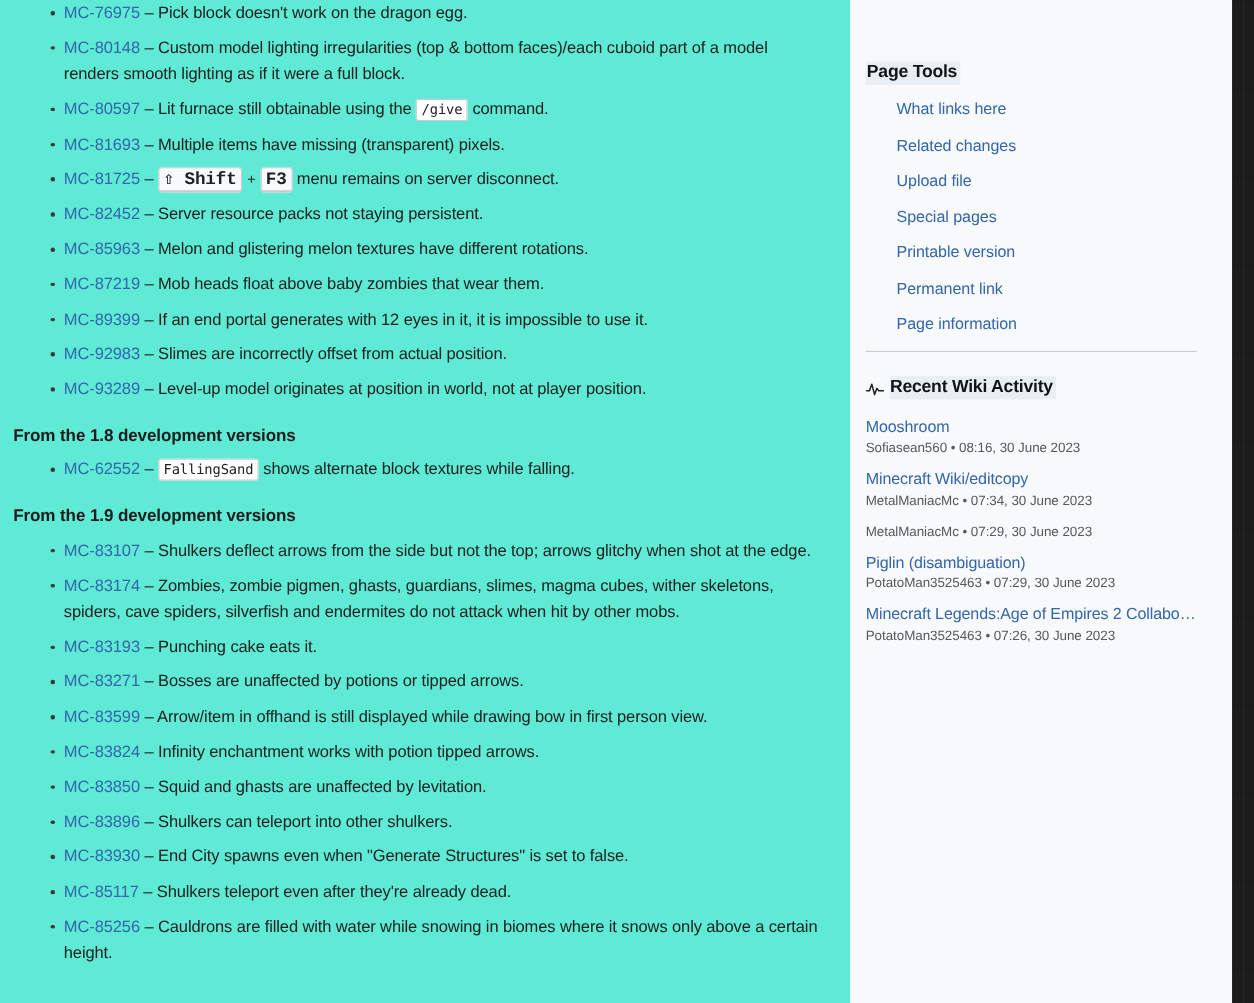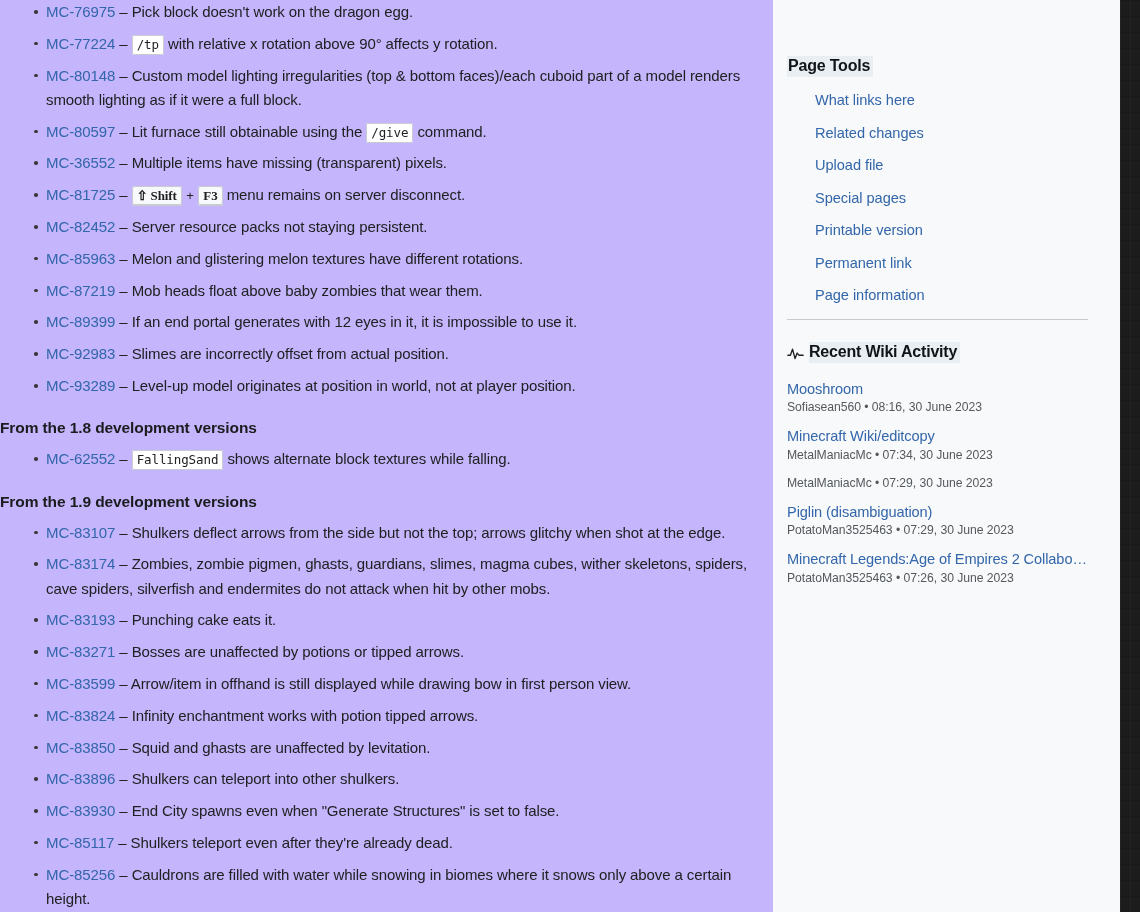--- a/index.html
+++ b/index.html
@@ -14,22 +14,22 @@
     position: relative;
     width: 1140px; height: 912px;
     display: flex;
     background: #ffffff;
   }
 
   
   .content {
     width: 773px;
     height: 912px;
-    background: #c4b5fd;
-    padding: 0 22px 0 0;
+    background: #5eead4;
+    padding: 0 22px 0 12px;
     overflow: hidden;
   }
 
   .sec-heading {
     font-size: 15.5px;
     font-weight: bold;
     color: #1b1c1d;
     margin: 20px 0 8px 0;
     letter-spacing: -0.1px;
     line-height: 1.35;
@@ -71,22 +71,22 @@
     font-size: 12.5px;
     background: #ffffff;
     border: 1px solid #c8ccd1;
     border-radius: 2px;
     padding: 1px 4px 2px 4px;
     color: #202122;
     white-space: pre;
     line-height: 1;
   }
   kbd.key {
-    font-family: Liberation Serif, serif;
-    font-size: 13px;
+    font-family: Liberation Mono, monospace;
+    font-size: 16px;
     font-weight: bold;
     background: #f8f9fa;
     border: 1px solid #c8ccd1;
     border-bottom-width: 2px;
     border-radius: 3px;
     padding: 1px 4px 1px 4px;
     color: #202122;
     white-space: nowrap;
     line-height: 1;
   }
@@ -184,24 +184,23 @@
   }
 </style>
 </head>
 <body>
 
 <div class="page">
 
   <div class="content">
     <ul class="bugs" id="list-top">
         <li><a class="wlink">MC-76975</a><span class="dash"> – </span><span>Pick block doesn't work on the dragon egg.</span></li>
-        <li><a class="wlink">MC-77224</a><span class="dash"> – </span><code class="inline">/tp</code><span> with relative x rotation above 90° affects y rotation.</span></li>
         <li><a class="wlink">MC-80148</a><span class="dash"> – </span><span>Custom model lighting irregularities (top &amp; bottom faces)/each cuboid part of a model renders smooth lighting as if it were a full block.</span></li>
         <li><a class="wlink">MC-80597</a><span class="dash"> – </span><span>Lit furnace still obtainable using the</span> <code class="inline">/give</code><span> command.</span></li>
-        <li><a class="wlink">MC-36552</a><span class="dash"> – </span><span>Multiple items have missing (transparent) pixels.</span></li>
+        <li><a class="wlink">MC-81693</a><span class="dash"> – </span><span>Multiple items have missing (transparent) pixels.</span></li>
         <li><a class="wlink">MC-81725</a><span class="dash"> – </span><kbd class="key">⇧ Shift</kbd><span class="plus"> + </span><kbd class="key">F3</kbd><span> menu remains on server disconnect.</span></li>
         <li><a class="wlink">MC-82452</a><span class="dash"> – </span><span>Server resource packs not staying persistent.</span></li>
         <li><a class="wlink">MC-85963</a><span class="dash"> – </span><span>Melon and glistering melon textures have different rotations.</span></li>
         <li><a class="wlink">MC-87219</a><span class="dash"> – </span><span>Mob heads float above baby zombies that wear them.</span></li>
         <li><a class="wlink">MC-89399</a><span class="dash"> – </span><span>If an end portal generates with 12 eyes in it, it is impossible to use it.</span></li>
         <li><a class="wlink">MC-92983</a><span class="dash"> – </span><span>Slimes are incorrectly offset from actual position.</span></li>
         <li><a class="wlink">MC-93289</a><span class="dash"> – </span><span>Level-up model originates at position in world, not at player position.</span></li>
       </ul>
 
     <h3 class="sec-heading">From the 1.8 development versions</h3>

